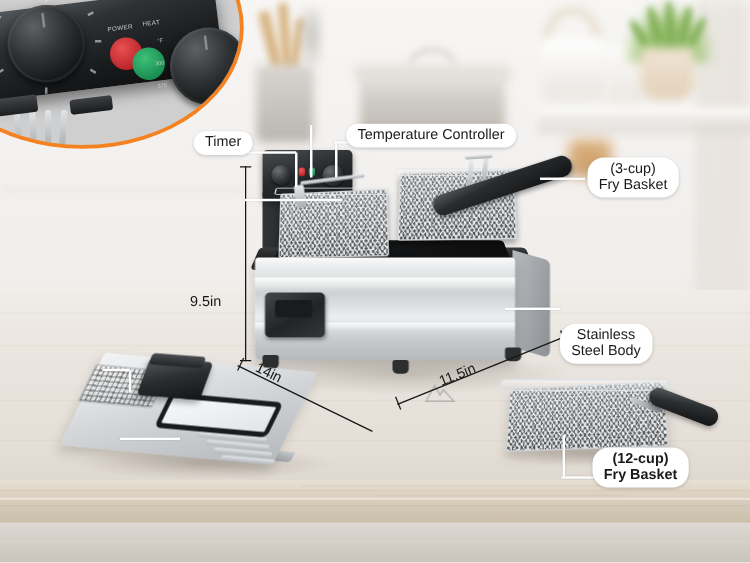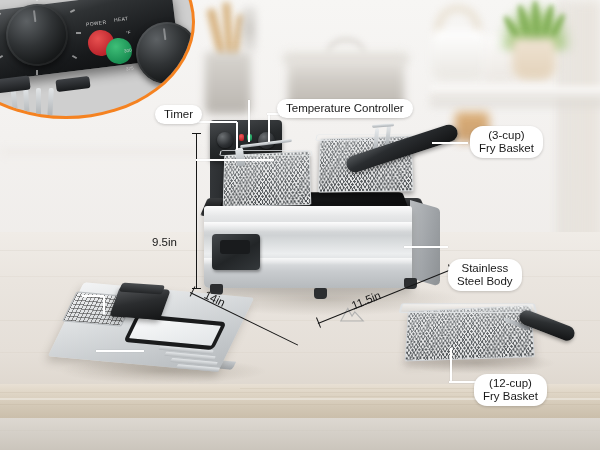--- a/index.html
+++ b/index.html
@@ -338,21 +338,21 @@
   <div class="lead lead-h" style="left:96px;top:350px;width:48px;"></div>
   <div class="lead lead-v" style="left:450px;top:348px;height:34px;"></div>
   <div class="lead lead-h" style="left:449px;top:381px;width:28px;"></div>
 
   <div class="cal" style="left:155px;top:105px;">Timer</div>
   <div class="cal" style="left:277px;top:99px;">Temperature Controller</div>
   <div class="cal" style="left:470px;top:126px;">(3-cup)
 Fry Basket</div>
   <div class="cal" style="left:448px;top:230px;margin-top:29px;">Stainless
 Steel Body</div>
-  <div class="cal" style="left:474px;top:374px;">(12-cup)
+  <div class="cal" style="left:474px;top:358px;font-weight:bold;">(12-cup)
 Fry Basket</div>
 
   <div class="inset">
     <div class="inset-clip">
 
       <div class="ip-body"></div>
 
       <div class="ip-knob" style="left:66px;top:76px;width:62px;height:62px;transform:rotate(-7deg);"></div>
       <div class="ip-tick" style="left:56px;top:84px;width:5px;height:2px;transform:rotate(28deg);"></div>
 

